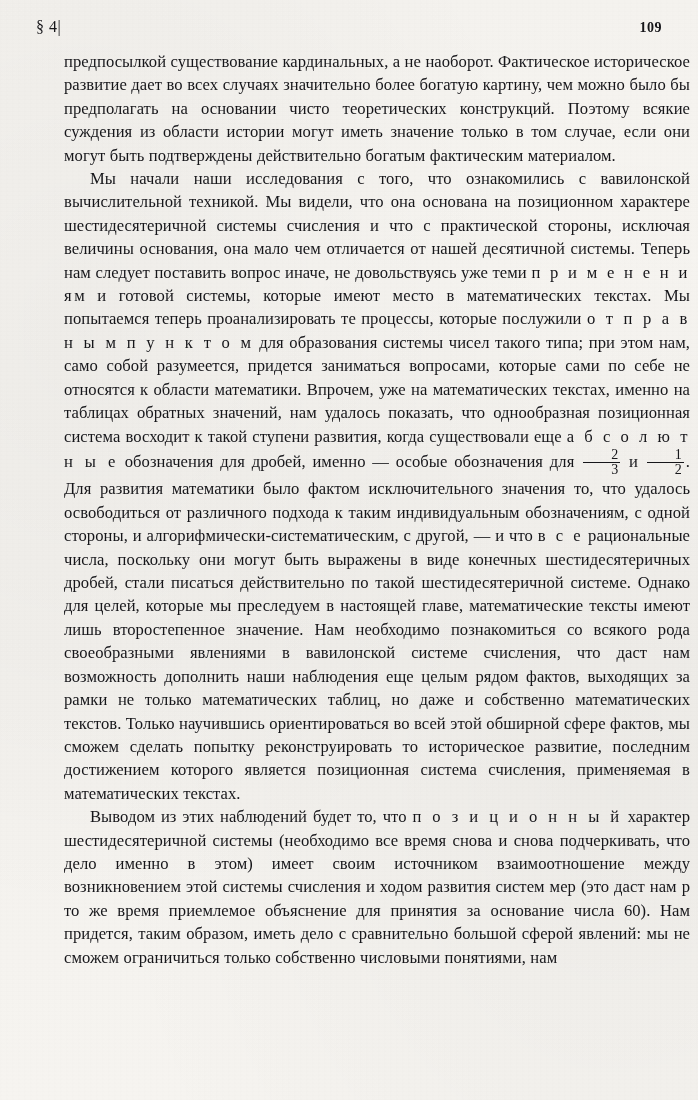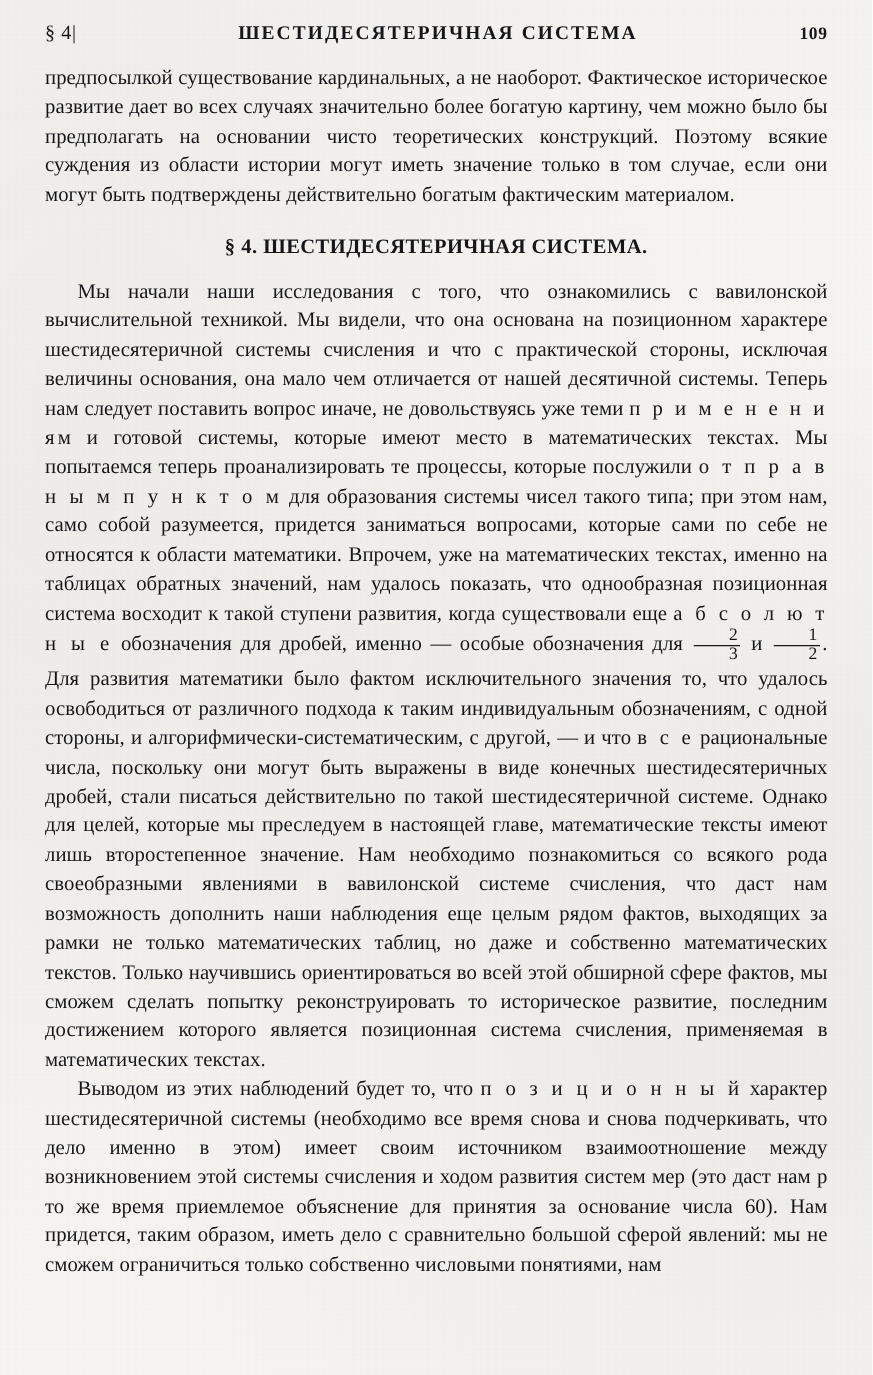--- a/index.html
+++ b/index.html
@@ -55,20 +55,21 @@
     flex: 1;
   }
   .header .folio {
     font-size: 14px;
     font-weight: bold;
     letter-spacing: 0.5px;
   }
   .col {
     position: relative;
     width: 626px;
+    margin-left: 28px;
   }
   p {
     margin: 0;
     font-size: 16.6px;
     line-height: 23.4px;
     text-align: justify;
     text-justify: inter-word;
     letter-spacing: 0.05px;
     word-spacing: 0.2px;
     hyphens: none;
@@ -98,28 +99,26 @@
   .blk { margin-top: 0; }
 </style>
 </head>
 <body>
 
 <div class="page">
   <div class="grain"></div>
 
   <div class="header">
     <div class="sect">§ 4|</div>
-    <div class="run-title">ШЕСТИДЕСЯТЕРИЧНАЯ СИСТЕМА</div>
     <div class="folio">109</div>
   </div>
 
   <div class="col">
 
     <p class="blk">предпосылкой существование кардинальных, а не наоборот. Фактическое историческое развитие дает во всех случаях значительно более богатую картину, чем можно было бы предполагать на основании чисто теоретических конструкций. Поэтому всякие суждения из области истории могут иметь значение только в том случае, если они могут быть подтверждены действительно богатым фактическим материалом.</p>
 
-    <div class="sectionhead">§ 4. ШЕСТИДЕСЯТЕРИЧНАЯ СИСТЕМА.</div>
 
     <p class="indent"><span>Мы начали наши исследования с того, что ознакомились с вавилонской вычислительной техникой. Мы видели, что она основана на позиционном характере шестидесятеричной системы счисления и что с практической стороны, исключая величины основания, она мало чем отличается от нашей десятичной системы. Теперь нам следует поставить вопрос иначе, не довольствуясь уже теми </span><span class="sp">п р и м е н е н и я</span><span>м и готовой системы, которые имеют место в математических текстах. Мы попытаемся теперь проанализировать те процессы, которые послужили </span><span class="sp">о т п р а в н ы м   п у н к т о м</span><span> для образования системы чисел такого типа; при этом нам, само собой разумеется, придется заниматься вопросами, которые сами по себе не относятся к области математики. Впрочем, уже на математических текстах, именно на таблицах обратных значений, нам удалось показать, что однообразная позиционная система восходит к такой ступени развития, когда существовали еще </span><span class="sp">а б с о л ю т н ы е</span><span> обозначения для дробей, именно — особые обозначения для </span><span class="frac"><span class="num">2</span><span class="den">3</span></span><span> и </span><span class="frac"><span class="num">1</span><span class="den">2</span></span><span>. Для развития математики было фактом исключительного значения то, что удалось освободиться от различного подхода к таким индивидуальным обозначениям, с одной стороны, и алгорифмически-систематическим, с другой, — и что </span><span class="sp">в с е</span><span> рациональные числа, поскольку они могут быть выражены в виде конечных шестидесятеричных дробей, стали писаться действительно по такой шестидесятеричной системе. Однако для целей, которые мы преследуем в настоящей главе, математические тексты имеют лишь второстепенное значение. Нам необходимо познакомиться со всякого рода своеобразными явлениями в вавилонской системе счисления, что даст нам возможность дополнить наши наблюдения еще целым рядом фактов, выходящих за рамки не только математических таблиц, но даже и собственно математических текстов. Только научившись ориентироваться во всей этой обширной сфере фактов, мы сможем сделать попытку реконструировать то историческое развитие, последним достижением которого является позиционная система счисления, применяемая в математических текстах.</span></p>
 
     <p class="indent"><span>Выводом из этих наблюдений будет то, что </span><span class="sp">п о з и ц и о н н ы й</span><span> характер шестидесятеричной системы (необходимо все время снова и снова подчеркивать, что дело именно в этом) имеет своим источником взаимоотношение между возникновением этой системы счисления и ходом развития систем мер (это даст нам р то же время приемлемое объяснение для принятия за основание числа 60). Нам придется, таким образом, иметь дело с сравнительно большой сферой явлений: мы не сможем ограничиться только собственно числовыми понятиями, нам</span></p>
 
   </div>
 </div>
 
 </body></html>

